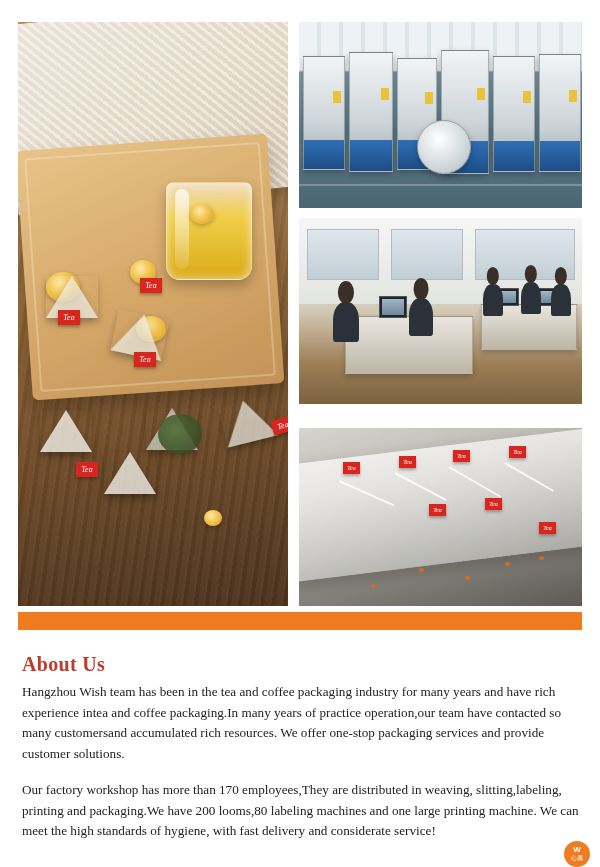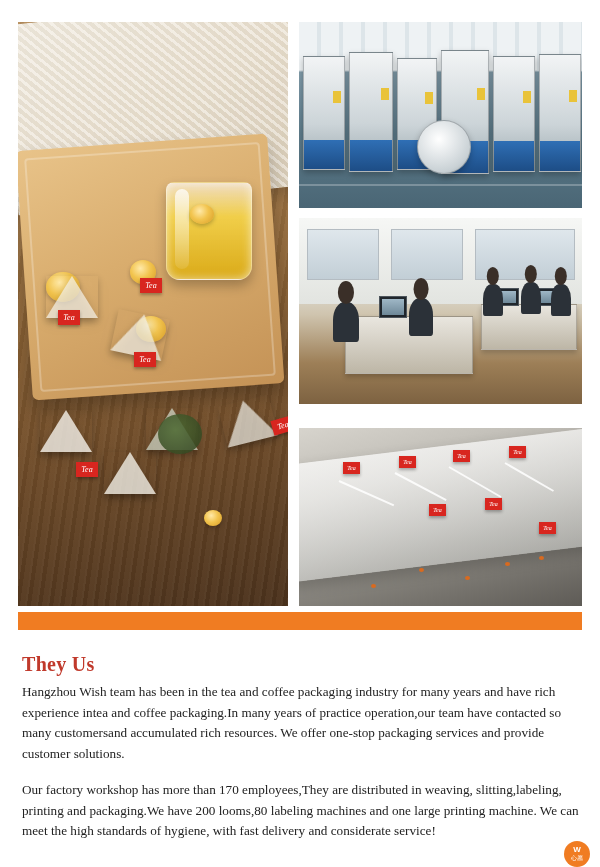--- a/index.html
+++ b/index.html
@@ -423,21 +423,21 @@
         <div class="crumb" style="left:166px; top:148px;"></div>
         <div class="crumb" style="left:206px; top:134px;"></div>
         <div class="crumb" style="left:240px; top:128px;"></div>
         <div class="crumb" style="left:72px; top:156px;"></div>
       </div>
     </div>
   </div>
 
   <div class="orange-bar"></div>
 
-  <h1 class="about-title">They Us</h1>
+  <h1 class="about-title">About Us</h1>
 
   <div class="body-copy">
     <p>Hangzhou Wish team has been in the tea and coffee packaging industry for many years and have rich experience intea and coffee packaging.In many years of practice operation,our team have contacted so many customersand accumulated rich resources. We offer one-stop packaging services and provide customer solutions.</p>
     <p>Our factory workshop has more than 170 employees,They are distributed in weaving, slitting,labeling, printing and packaging.We have 200 looms,80 labeling machines and one large printing machine. We can meet the high standards of hygiene, with fast delivery and considerate service!</p>
   </div>
 
   <div class="corner-logo">
     <span class="wish">W</span>
     <span class="cn">心愿</span>
   </div>

